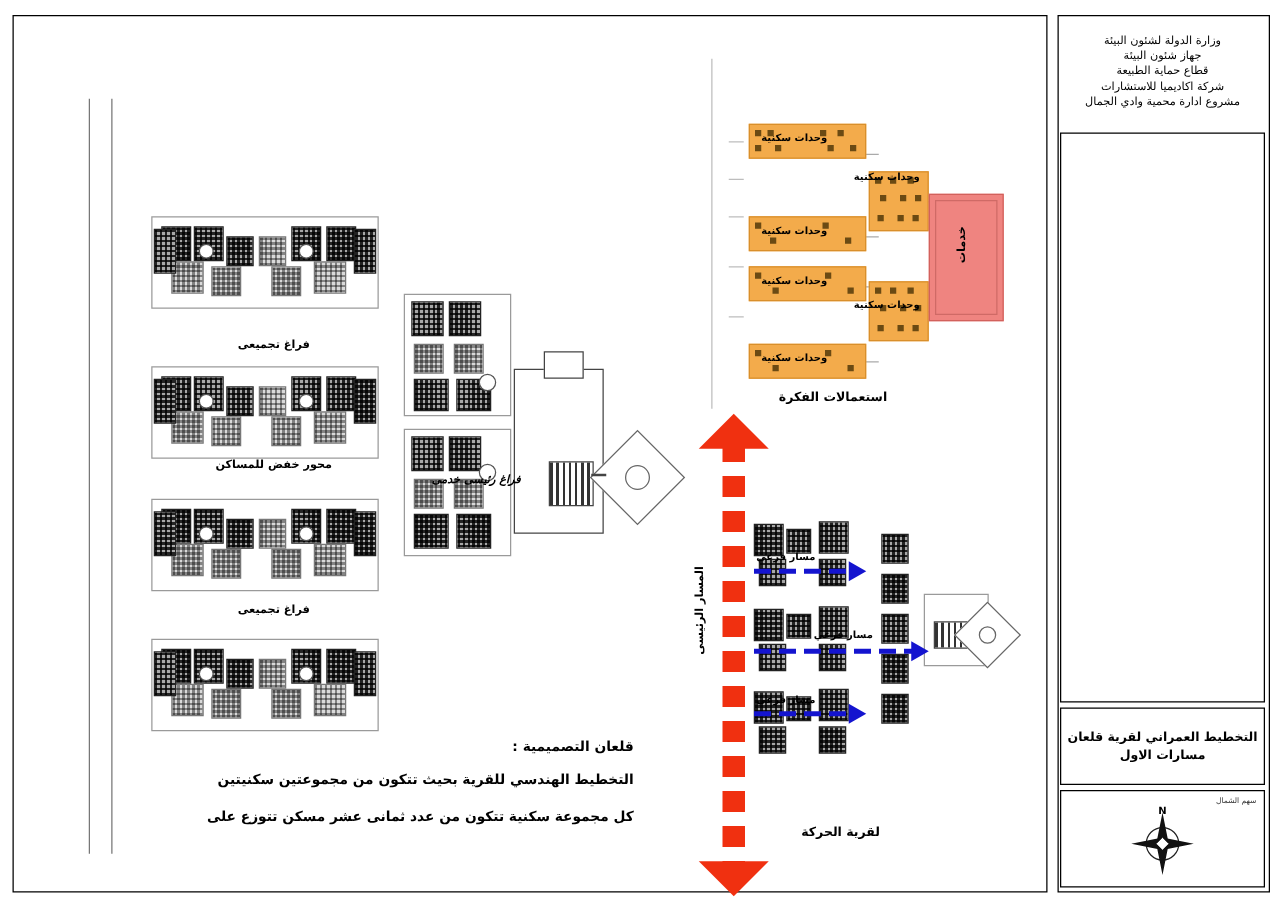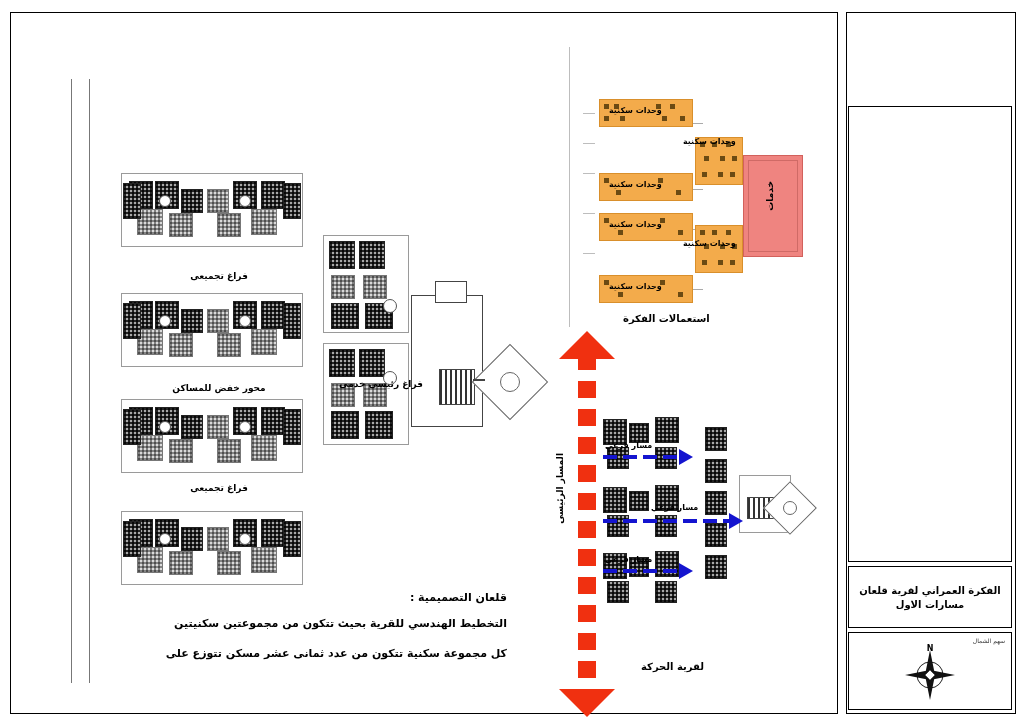--- a/index.html
+++ b/index.html
@@ -190,23 +190,23 @@
     </div>
 
     <div style="position:absolute;left:400px;top:282px;width:70px;height:130px;border:1px solid #444;background:#fff;"></div>
     <div style="position:absolute;left:424px;top:268px;width:30px;height:20px;border:1px solid #444;background:#fff;"></div>
     <div class="hatch" style="left:428px;top:356px;width:34px;height:34px;"></div>
     <div class="diamond" style="left:472px;top:342px;width:52px;height:52px;"></div>
     <div class="diamond-in" style="left:489px;top:359px;width:18px;height:18px;"></div>
     <div style="position:absolute;left:462px;top:366px;width:12px;height:2px;background:#444;"></div>
 
     <div class="lbl" style="left:168px;top:258px;width:80px;">فراغ تجميعى</div>
-    <div class="lbl" style="left:152px;top:370px;width:112px;">محور خفض للمساكن</div>
+    <div class="lbl" style="left:152px;top:354px;width:112px;">محور خفض للمساكن</div>
     <div class="lbl" style="left:168px;top:470px;width:80px;">فراغ تجميعى</div>
-    <div class="lbl" style="left:322px;top:366px;width:96px;">فراغ رئيسى خدمى</div>
+    <div class="lbl" style="left:322px;top:366px;width:96px;font-style:italic;">فراغ رئيسى خدمى</div>
 
     <div>
 
       <div style="position:absolute;left:558px;top:34px;width:1px;height:280px;background:#bdbdbd;"></div>
       <div style="position:absolute;left:572px;top:100px;width:12px;height:1px;background:#bdbdbd;"></div>
       <div style="position:absolute;left:572px;top:130px;width:12px;height:1px;background:#bdbdbd;"></div>
       <div style="position:absolute;left:572px;top:160px;width:12px;height:1px;background:#bdbdbd;"></div>
       <div style="position:absolute;left:572px;top:200px;width:12px;height:1px;background:#bdbdbd;"></div>
       <div style="position:absolute;left:572px;top:240px;width:12px;height:1px;background:#bdbdbd;"></div>
 
@@ -344,25 +344,32 @@
       <div class="lbl-v" style="left:544px;top:440px;">المسار الرئيسى</div>
     </div>
 
     <div class="concept" style="top:578px;right:330px;">قلعان التصميمية :</div>
     <div class="concept" style="top:634px;right:330px;">كل مجموعة سكنية تتكون من عدد ثمانى عشر مسكن تتوزع على</div>
     <div class="concept" style="top:604px;right:330px;">التخطيط الهندسي للقرية بحيث تتكون من مجموعتين سكنيتين</div>
   </div>
 
   <div class="frame-right"></div>
 
+  <div class="hdr">
+    <div>وزارة الدولة لشئون البيئة</div>
+    <div>جهاز شئون البيئة</div>
+    <div>قطاع حماية الطبيعة</div>
+    <div>شركة اكاديميا للاستشارات</div>
+    <div>مشروع ادارة محمية وادي الجمال</div>
+  </div>
 
   <div class="panel-b"></div>
 
   <div class="panel-c">
-    <div>الفكرة العمراني لقرية قلعان</div>
+    <div>التخطيط العمراني لقرية قلعان</div>
     <div>مسارات الاول</div>
   </div>
 
   <div class="panel-d">
     <div class="north-label">سهم الشمال</div>
     <div class="compass">
       <svg width="58" height="58" viewBox="0 0 58 58" aria-hidden="true">
         <circle cx="29" cy="33" r="13" fill="none" stroke="#222" stroke-width="1"></circle>
         <polygon points="29,8 34,33 29,28 24,33" fill="#111"></polygon>
         <polygon points="29,58 24,33 29,38 34,33" fill="#111"></polygon>

